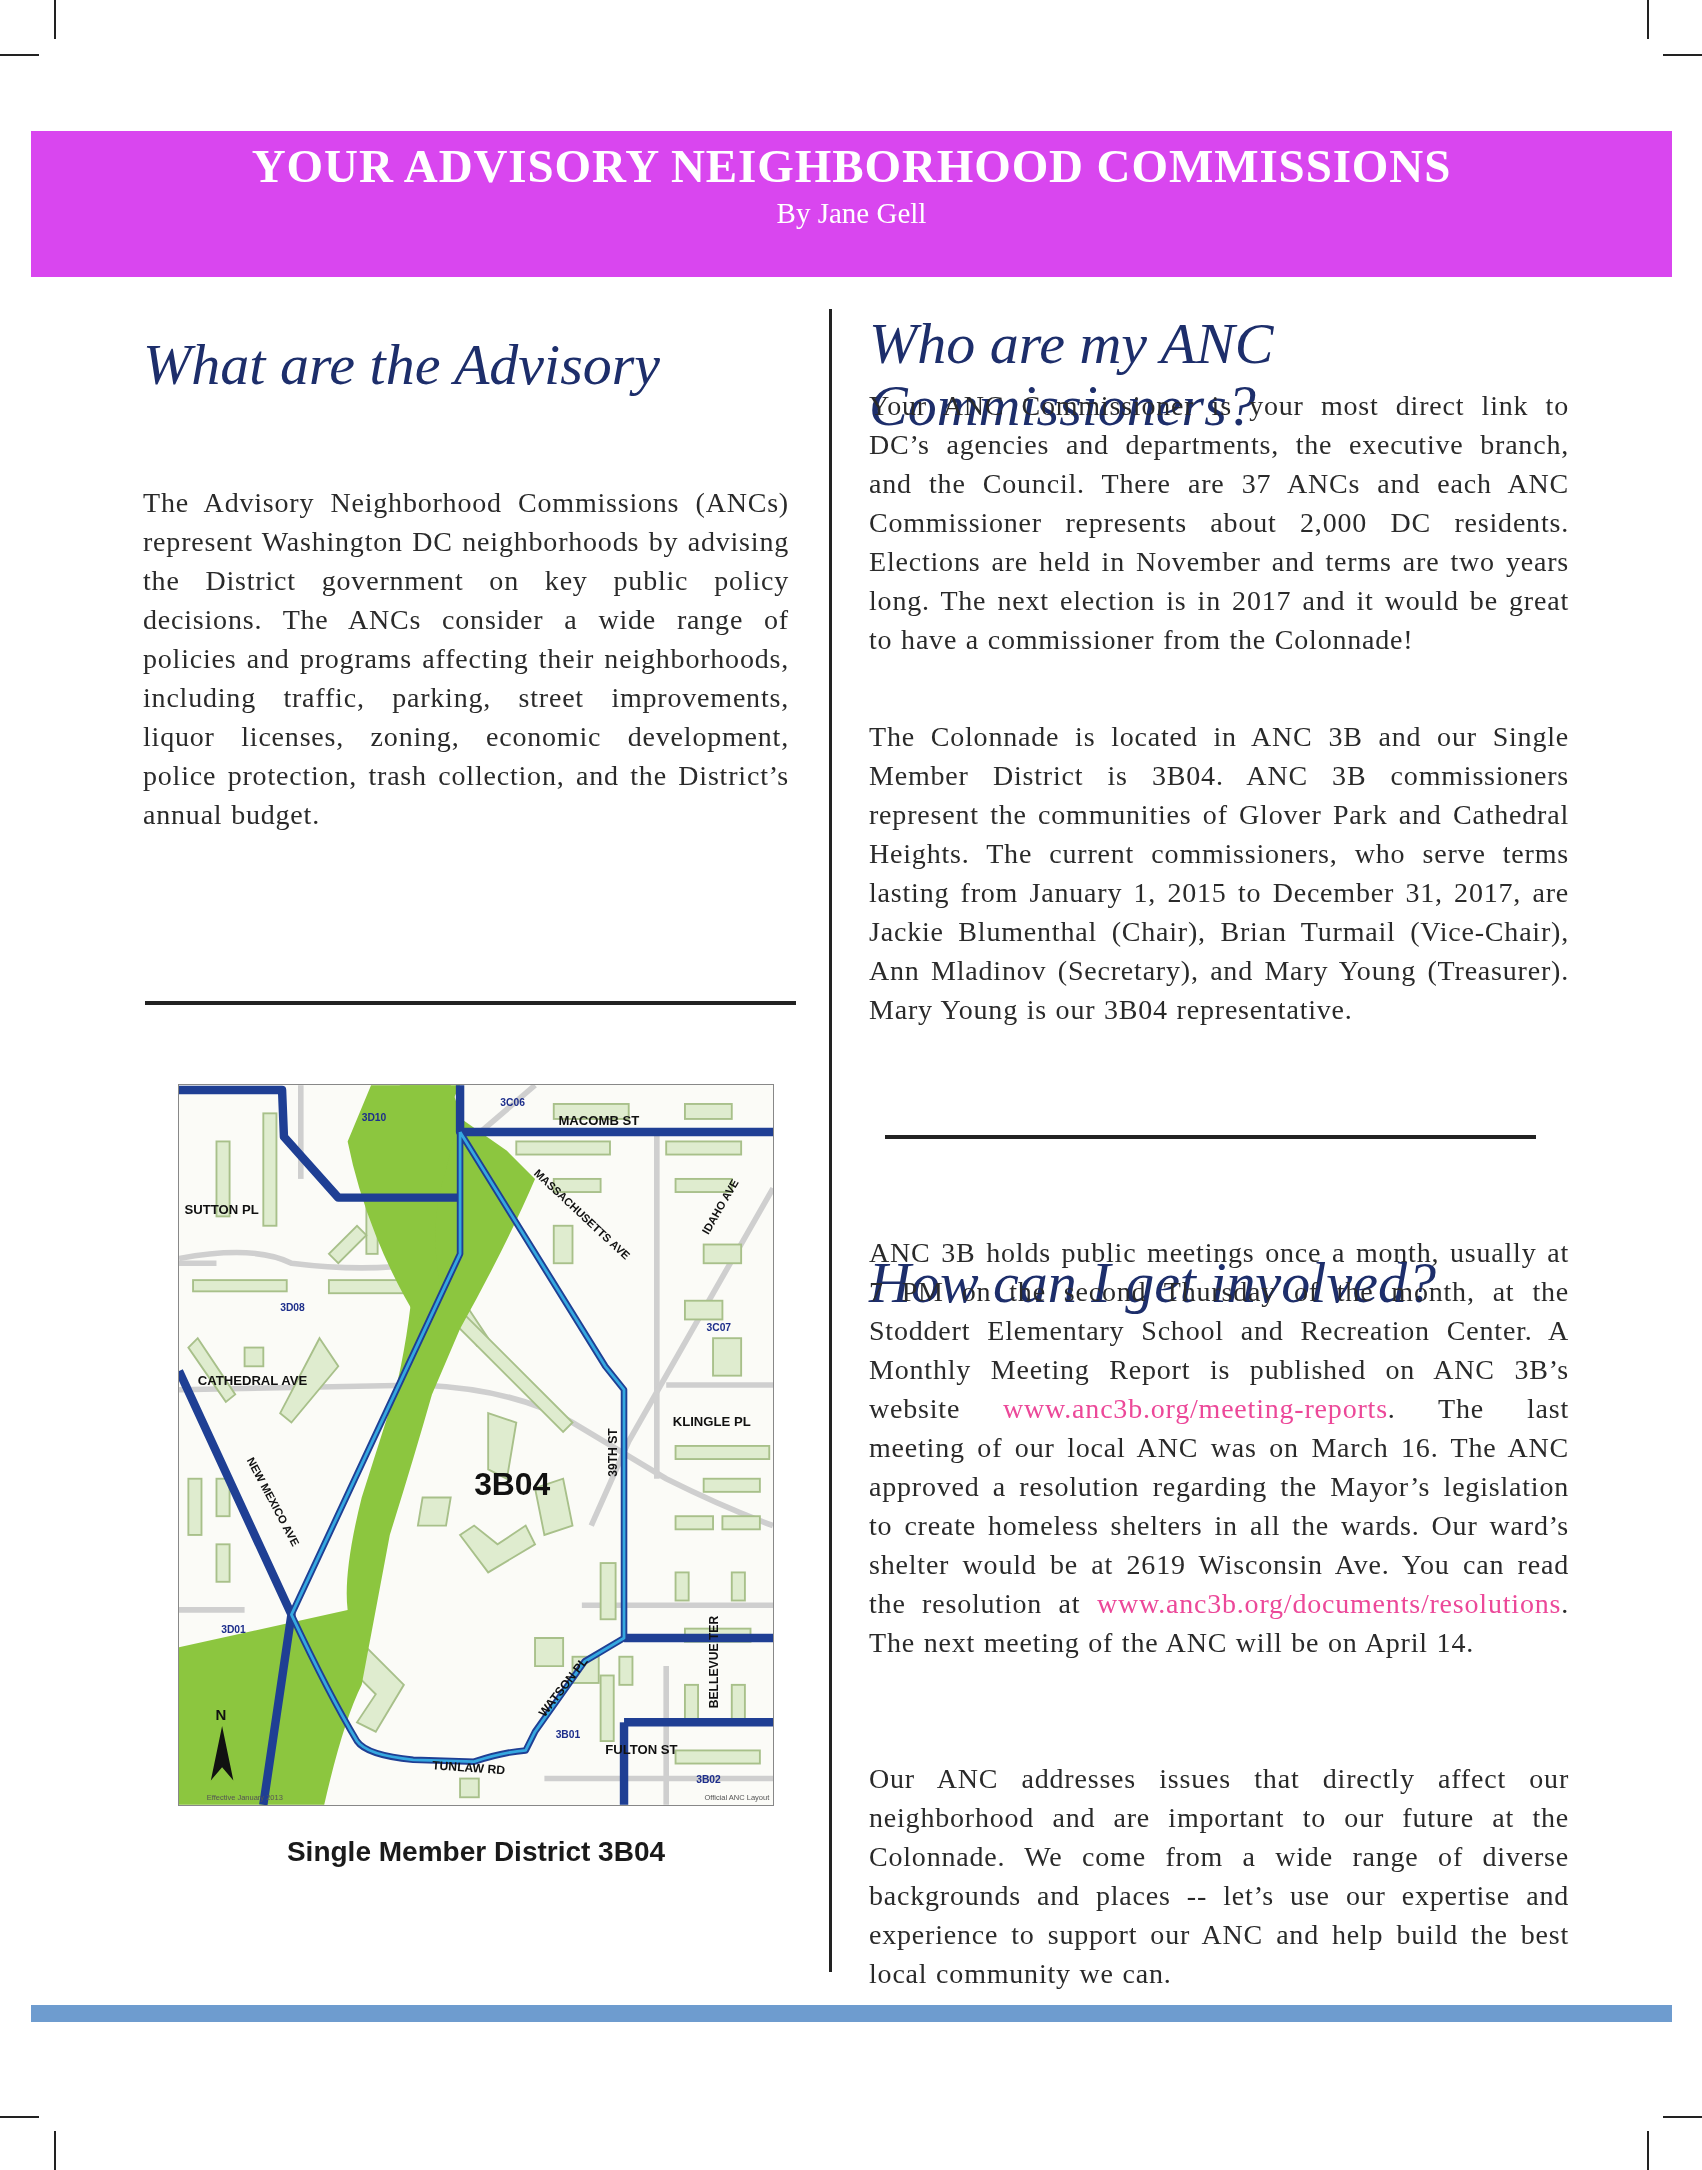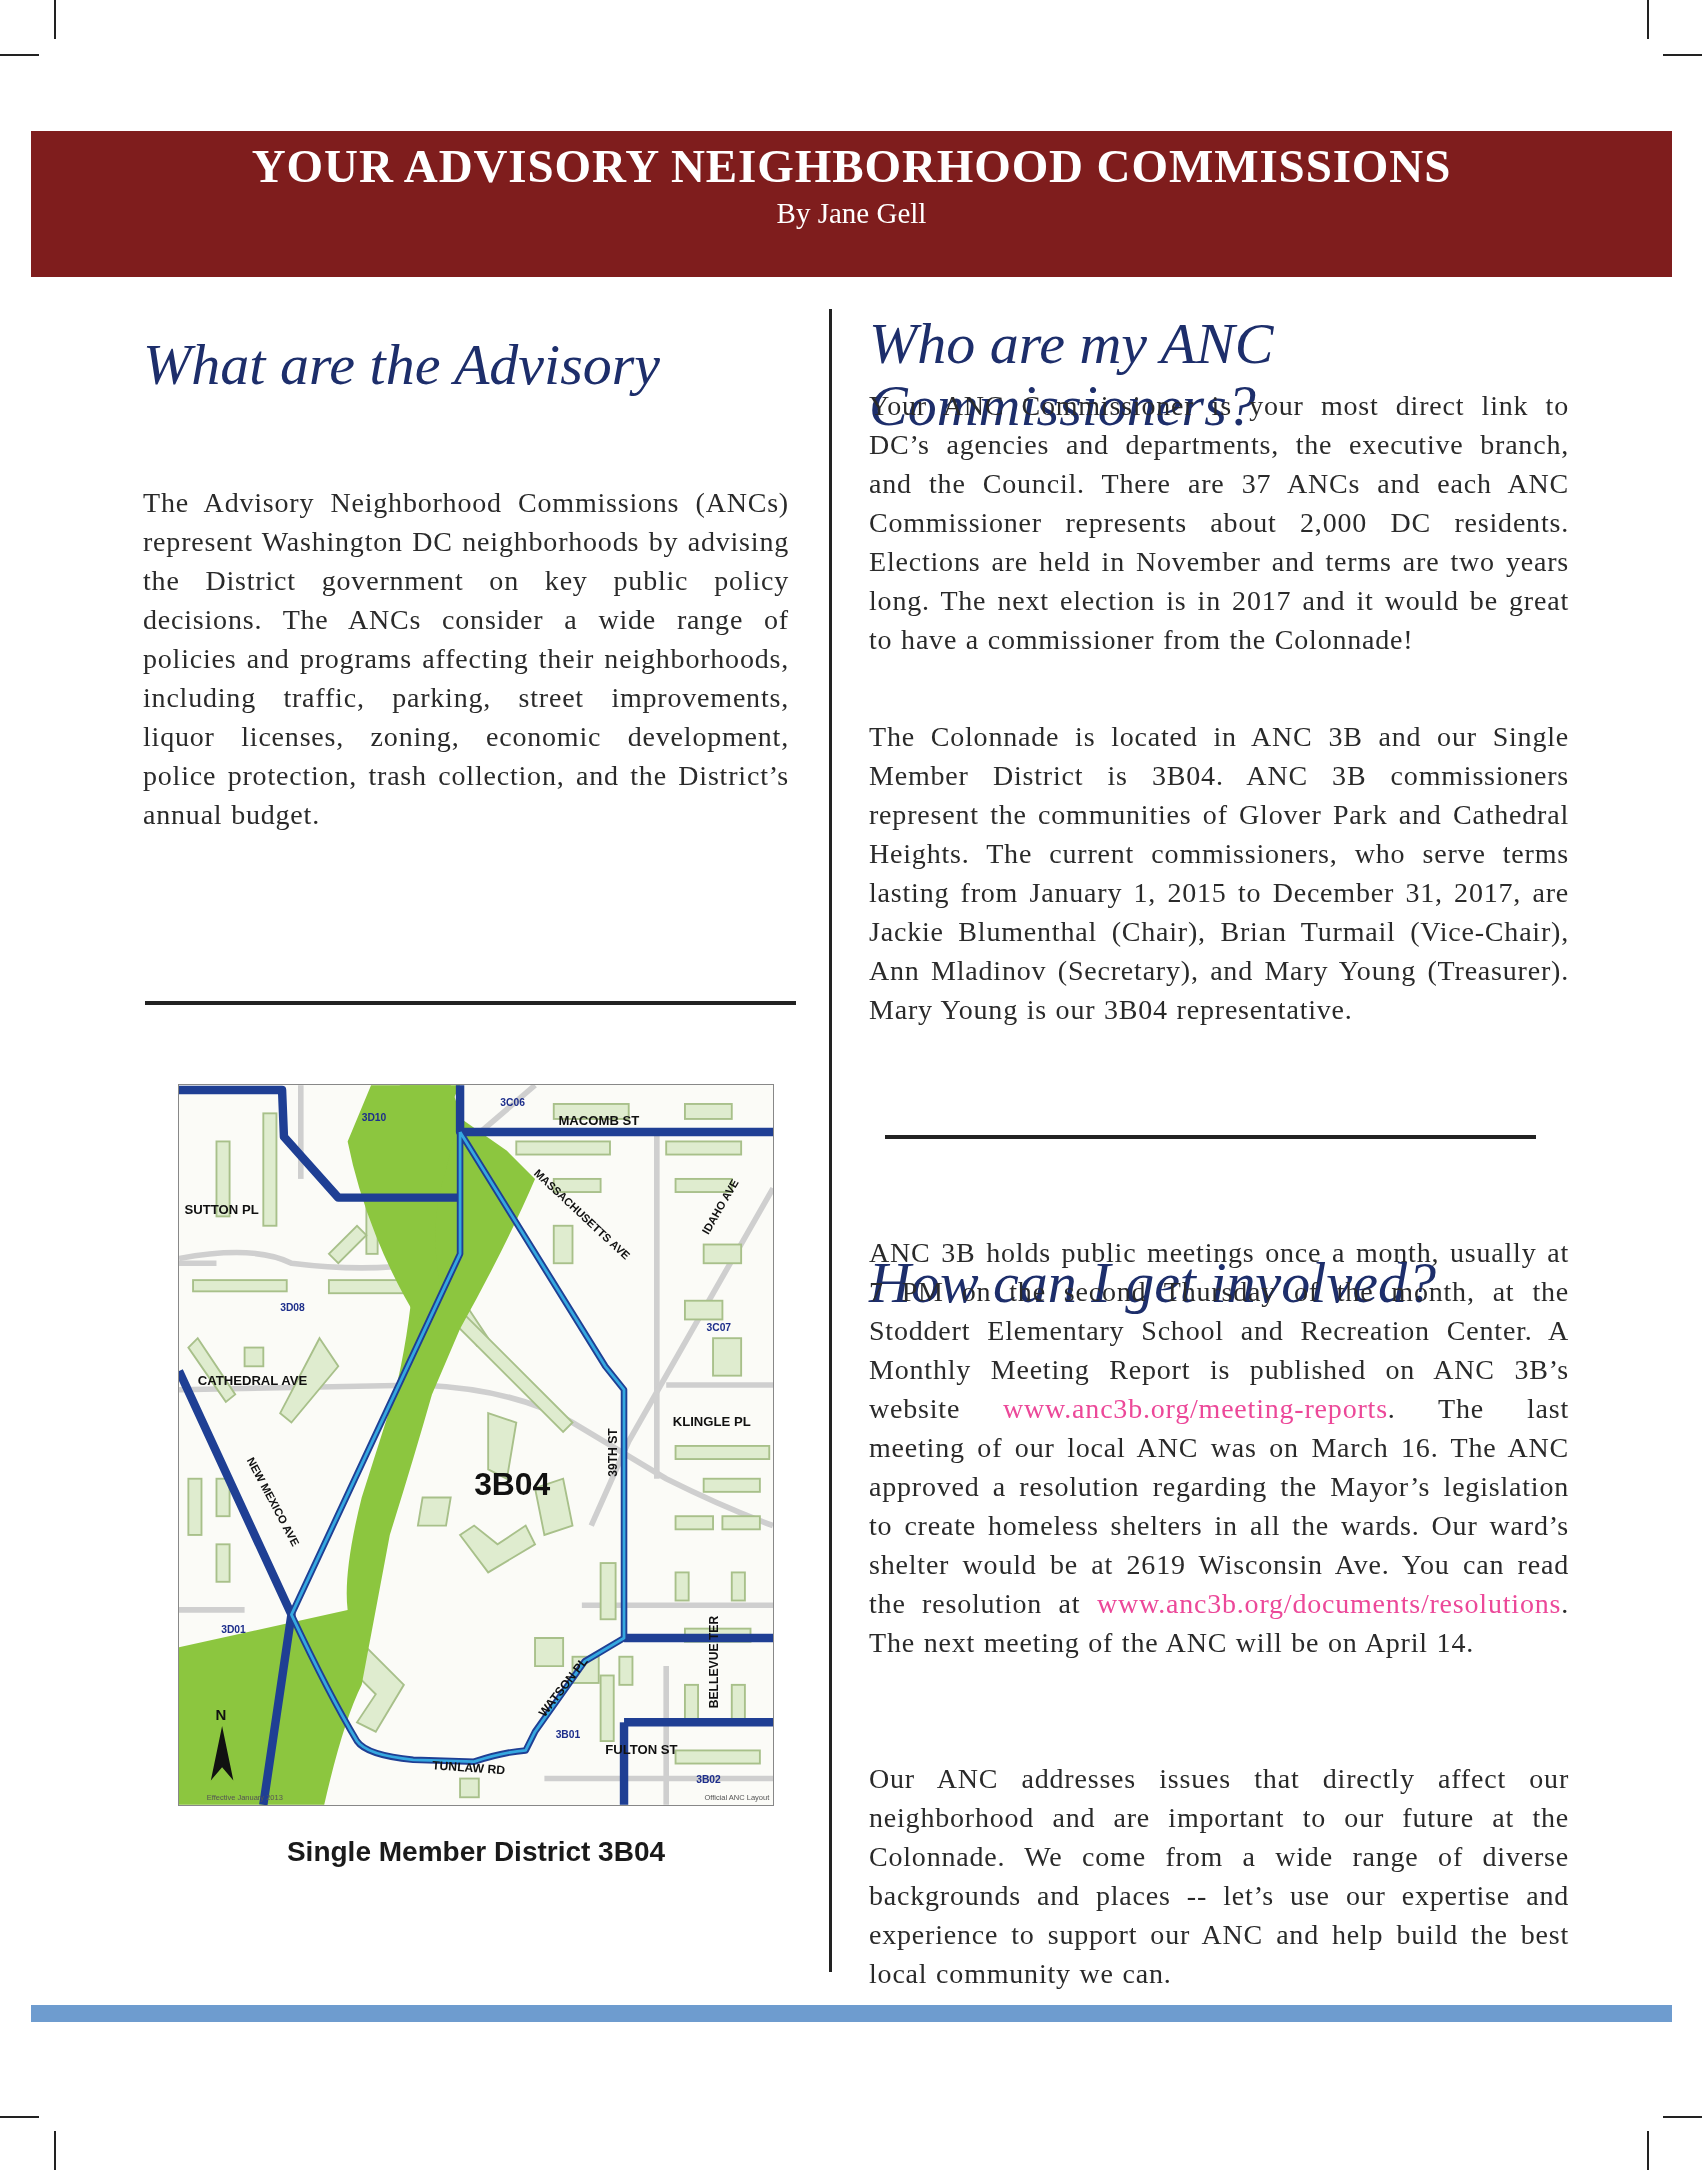--- a/index.html
+++ b/index.html
@@ -1,18 +1,18 @@
 <!DOCTYPE html>
 <html style="font-size:15px"><head>
 <meta charset="utf-8">
 <style>
   html, body { margin: 0; padding: 0; background: #ffffff; }
   body { width: 1702px; height: 2171px; position: relative; overflow: hidden; font-family: "DejaVu Serif", "Liberation Serif", serif; color: #2b2b2b; }
   .crop { position: absolute; background: #222; }
-  .header-band { position: absolute; left: 31px; top: 131px; width: 1641px; height: 146px; background: #7f1d1d; text-align: center; color: #fff; }
+  .header-band { position: absolute; left: 31px; top: 131px; width: 1641px; height: 146px; background: #d946ef; text-align: center; color: #fff; }
   .header-title { font-family: "Liberation Serif", serif; font-weight: bold; font-size: 47px; letter-spacing: 0.9px; margin-top: 6.6px; line-height: 56px; }
   .header-byline { font-family: "Liberation Serif", serif; font-size: 29px; line-height: 37px; margin-top: 1.9px; }
   .col-divider { position: absolute; left: 829px; top: 309px; width: 2.8px; height: 1663px; background: #222; }
   .h2 { position: absolute; font-family: "Liberation Serif", serif; font-style: italic; color: #1d2e6b; font-size: 58px; line-height: 62px; font-weight: normal; margin: 0; }
   .body-text { position: absolute; font-family: "Liberation Serif", serif; font-size: 28px; line-height: 39px; text-align: justify; text-align-last: left; color: #2a2a2a; letter-spacing: 0.8px; word-spacing: 0.9px; margin: 0; }
   .body-text.right { line-height: 39px; }
   .link { color: #ec4899; }
   .rule { position: absolute; height: 3.7px; background: #222; }
   .footer-band { position: absolute; left: 31px; top: 2005px; width: 1641px; height: 17px; background: #6e9ccf; }
   .map-frame { position: absolute; left: 178px; top: 1084px; width: 594px; height: 720px; border: 0.9px solid #888; background: #fbfbf7; overflow: hidden; }

